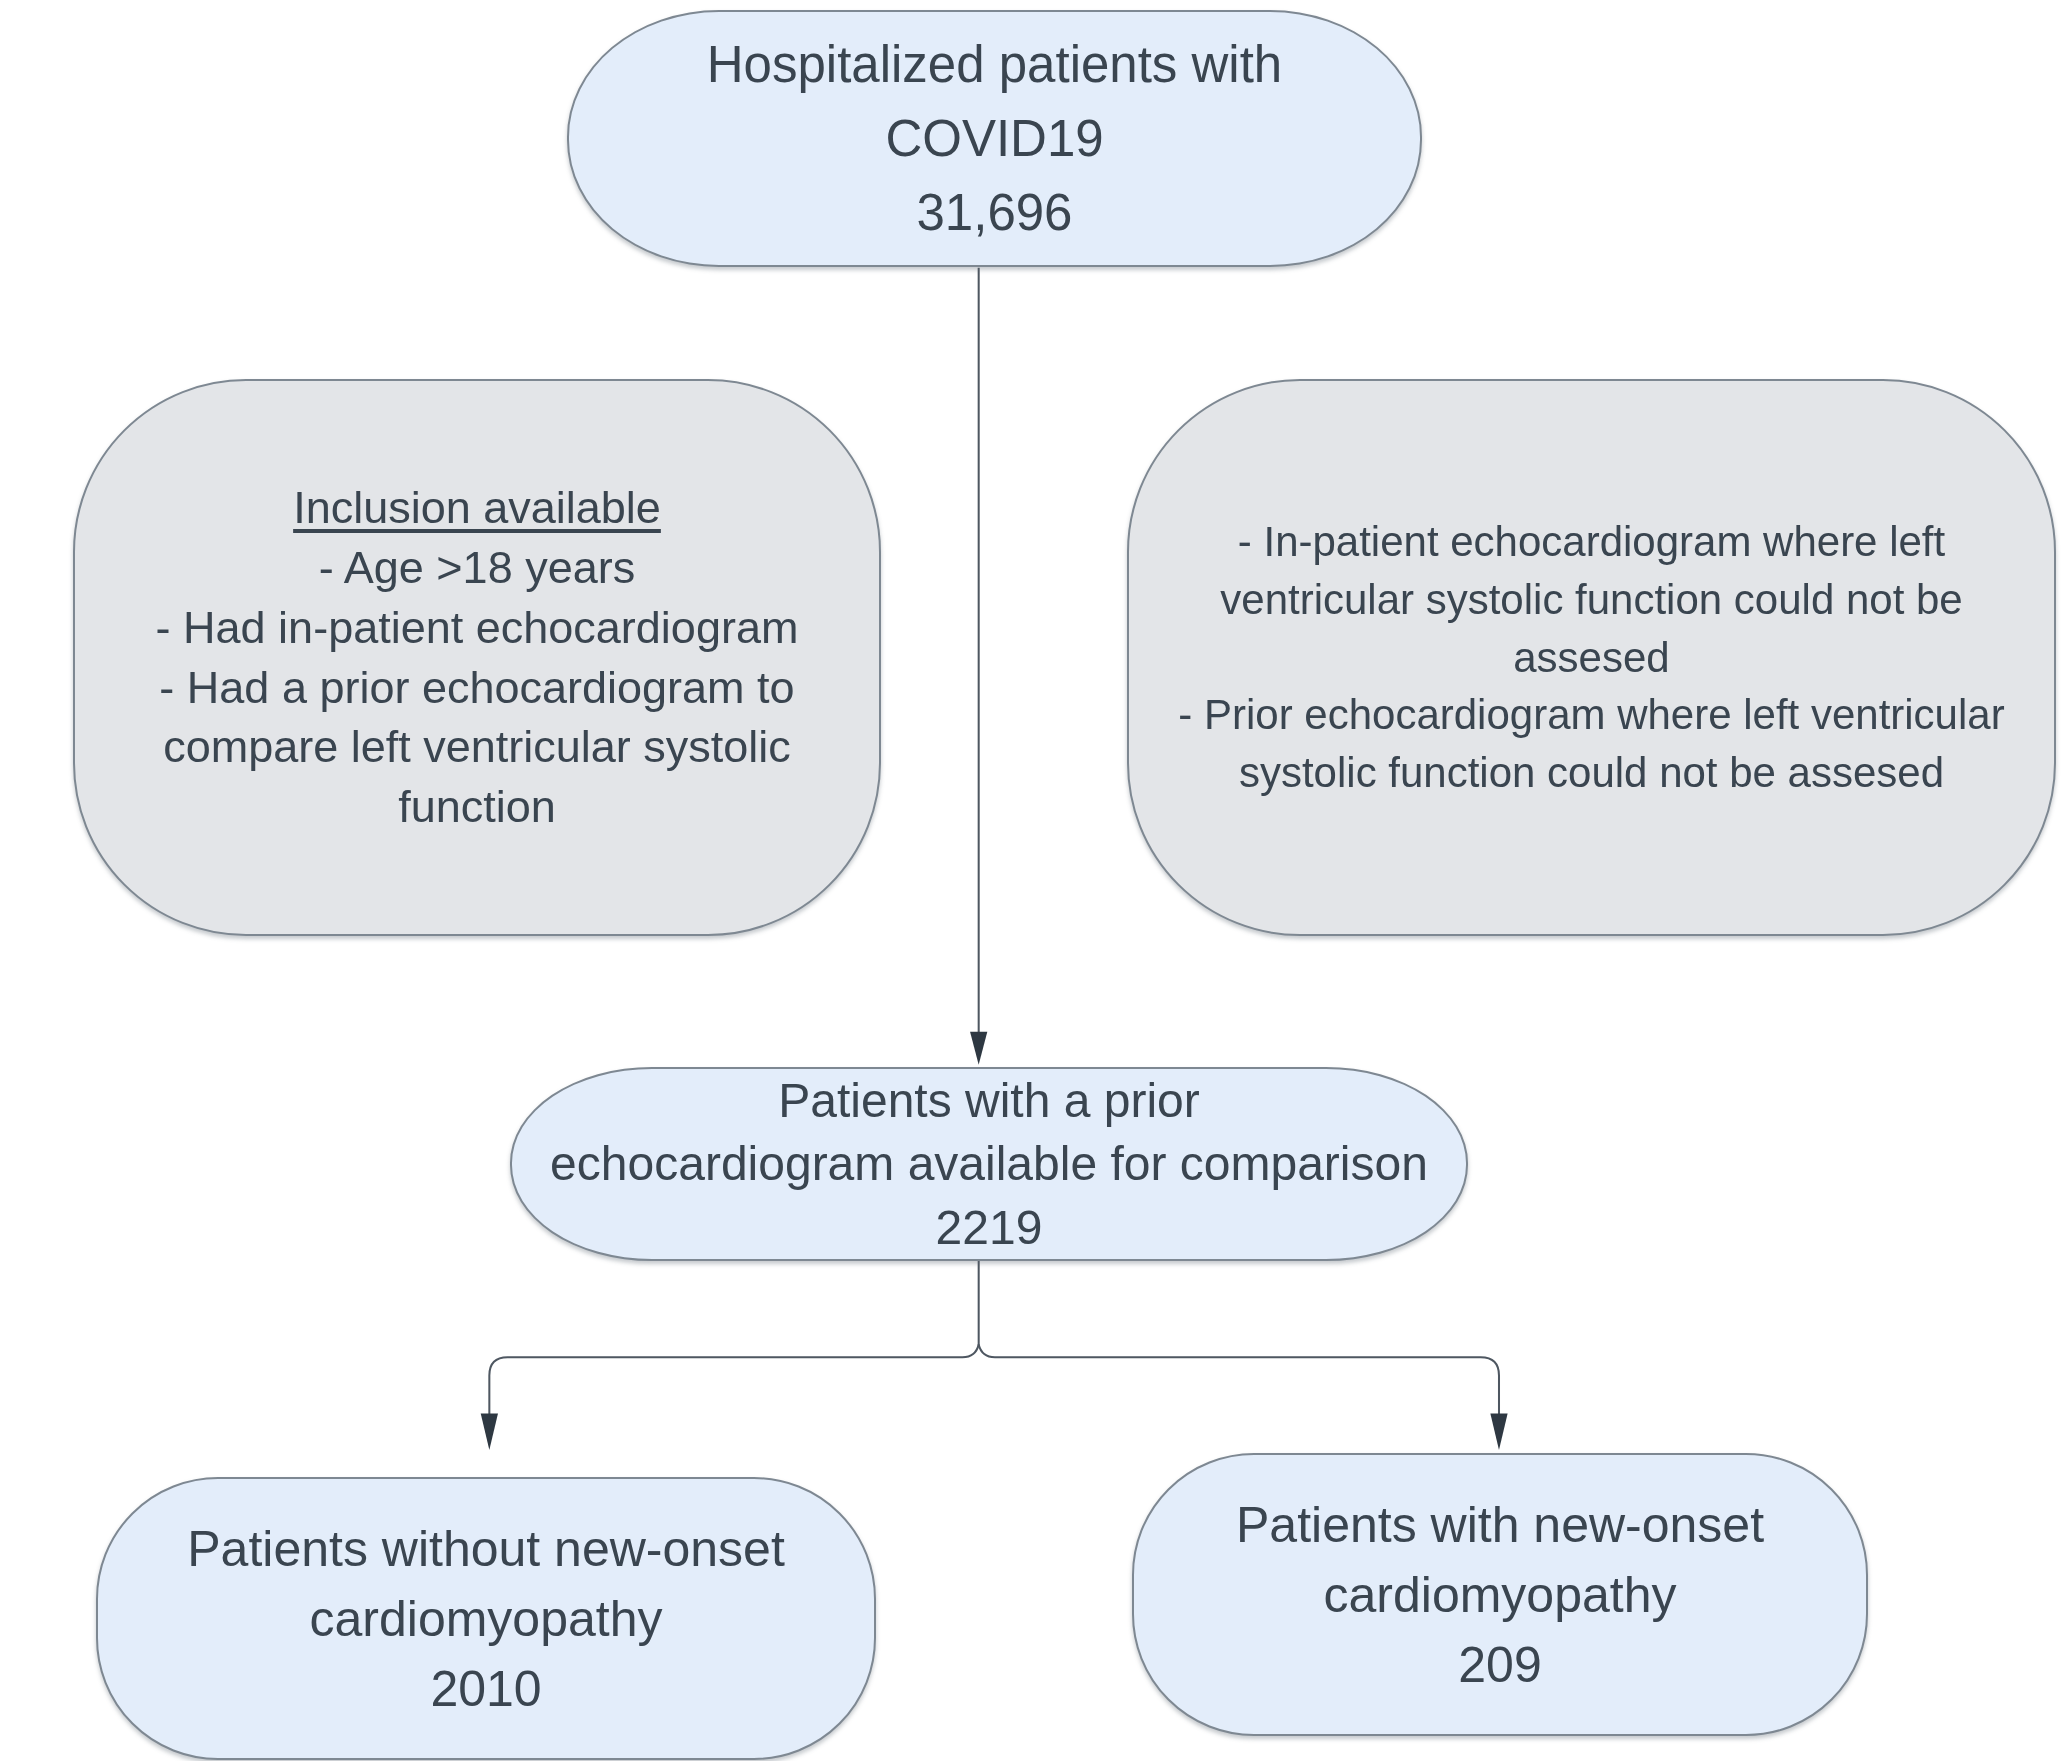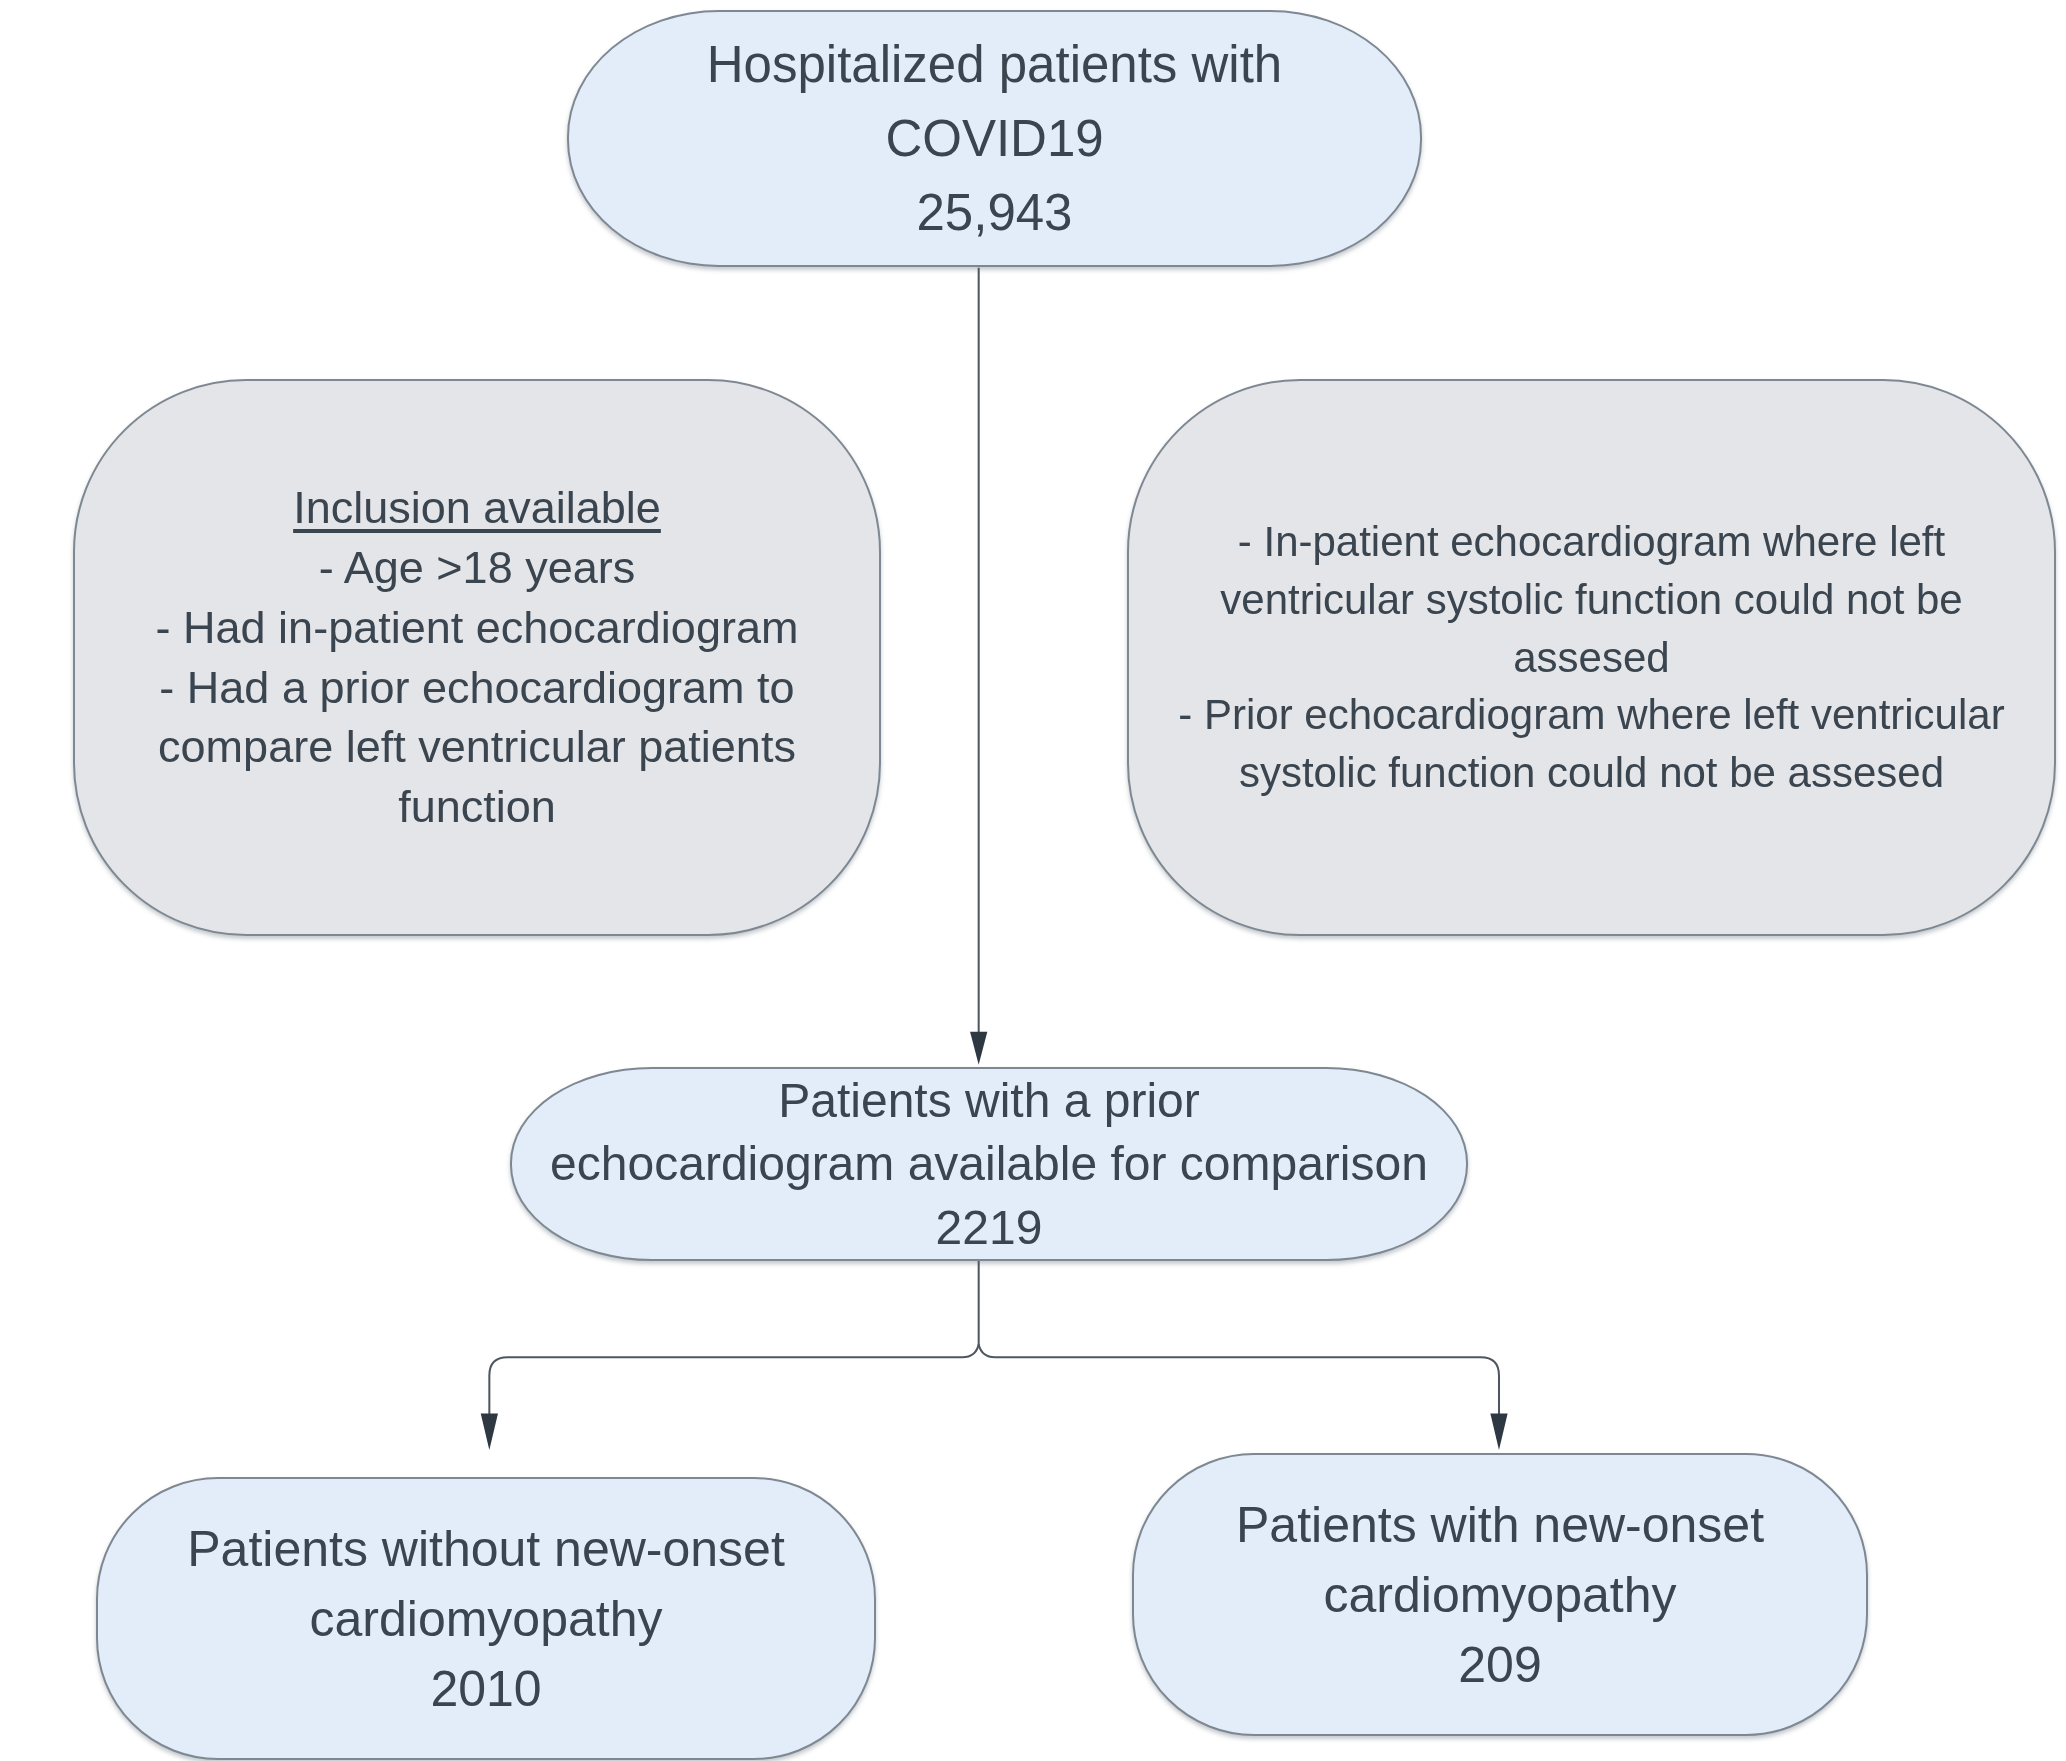--- a/index.html
+++ b/index.html
@@ -103,32 +103,32 @@
     <g>
       <path class="conn-line" d="M1928,2648 Q1934,2673 1960,2673 L2917,2673 Q2953,2673 2953,2709 L2953,2786"></path>
       <polygon class="conn-arrow" points="2953,2856 2936,2784 2970,2784"></polygon>
     </g>
   </svg>
 
   <div class="node node--blue node--top">
     <div class="node-text">
         <div>Hospitalized patients with</div>
         <div>COVID19</div>
-        <div>25,943</div>
+        <div>31,696</div>
       </div>
   </div>
 
   <div class="node node--gray node--inclusion">
     <div class="node-text">
       <div class="node-title">Inclusion available</div>
       <div>
           <div>- Age &gt;18 years</div>
           <div>- Had in-patient echocardiogram</div>
           <div>- Had a prior echocardiogram to</div>
-          <div>compare left ventricular patients</div>
+          <div>compare left ventricular systolic</div>
           <div>function</div>
         </div>
     </div>
   </div>
 
   <div class="node node--gray node--exclusion">
     <div class="node-text">
       <div>
           <div>- In-patient echocardiogram where left</div>
           <div>ventricular systolic function could not be</div>

